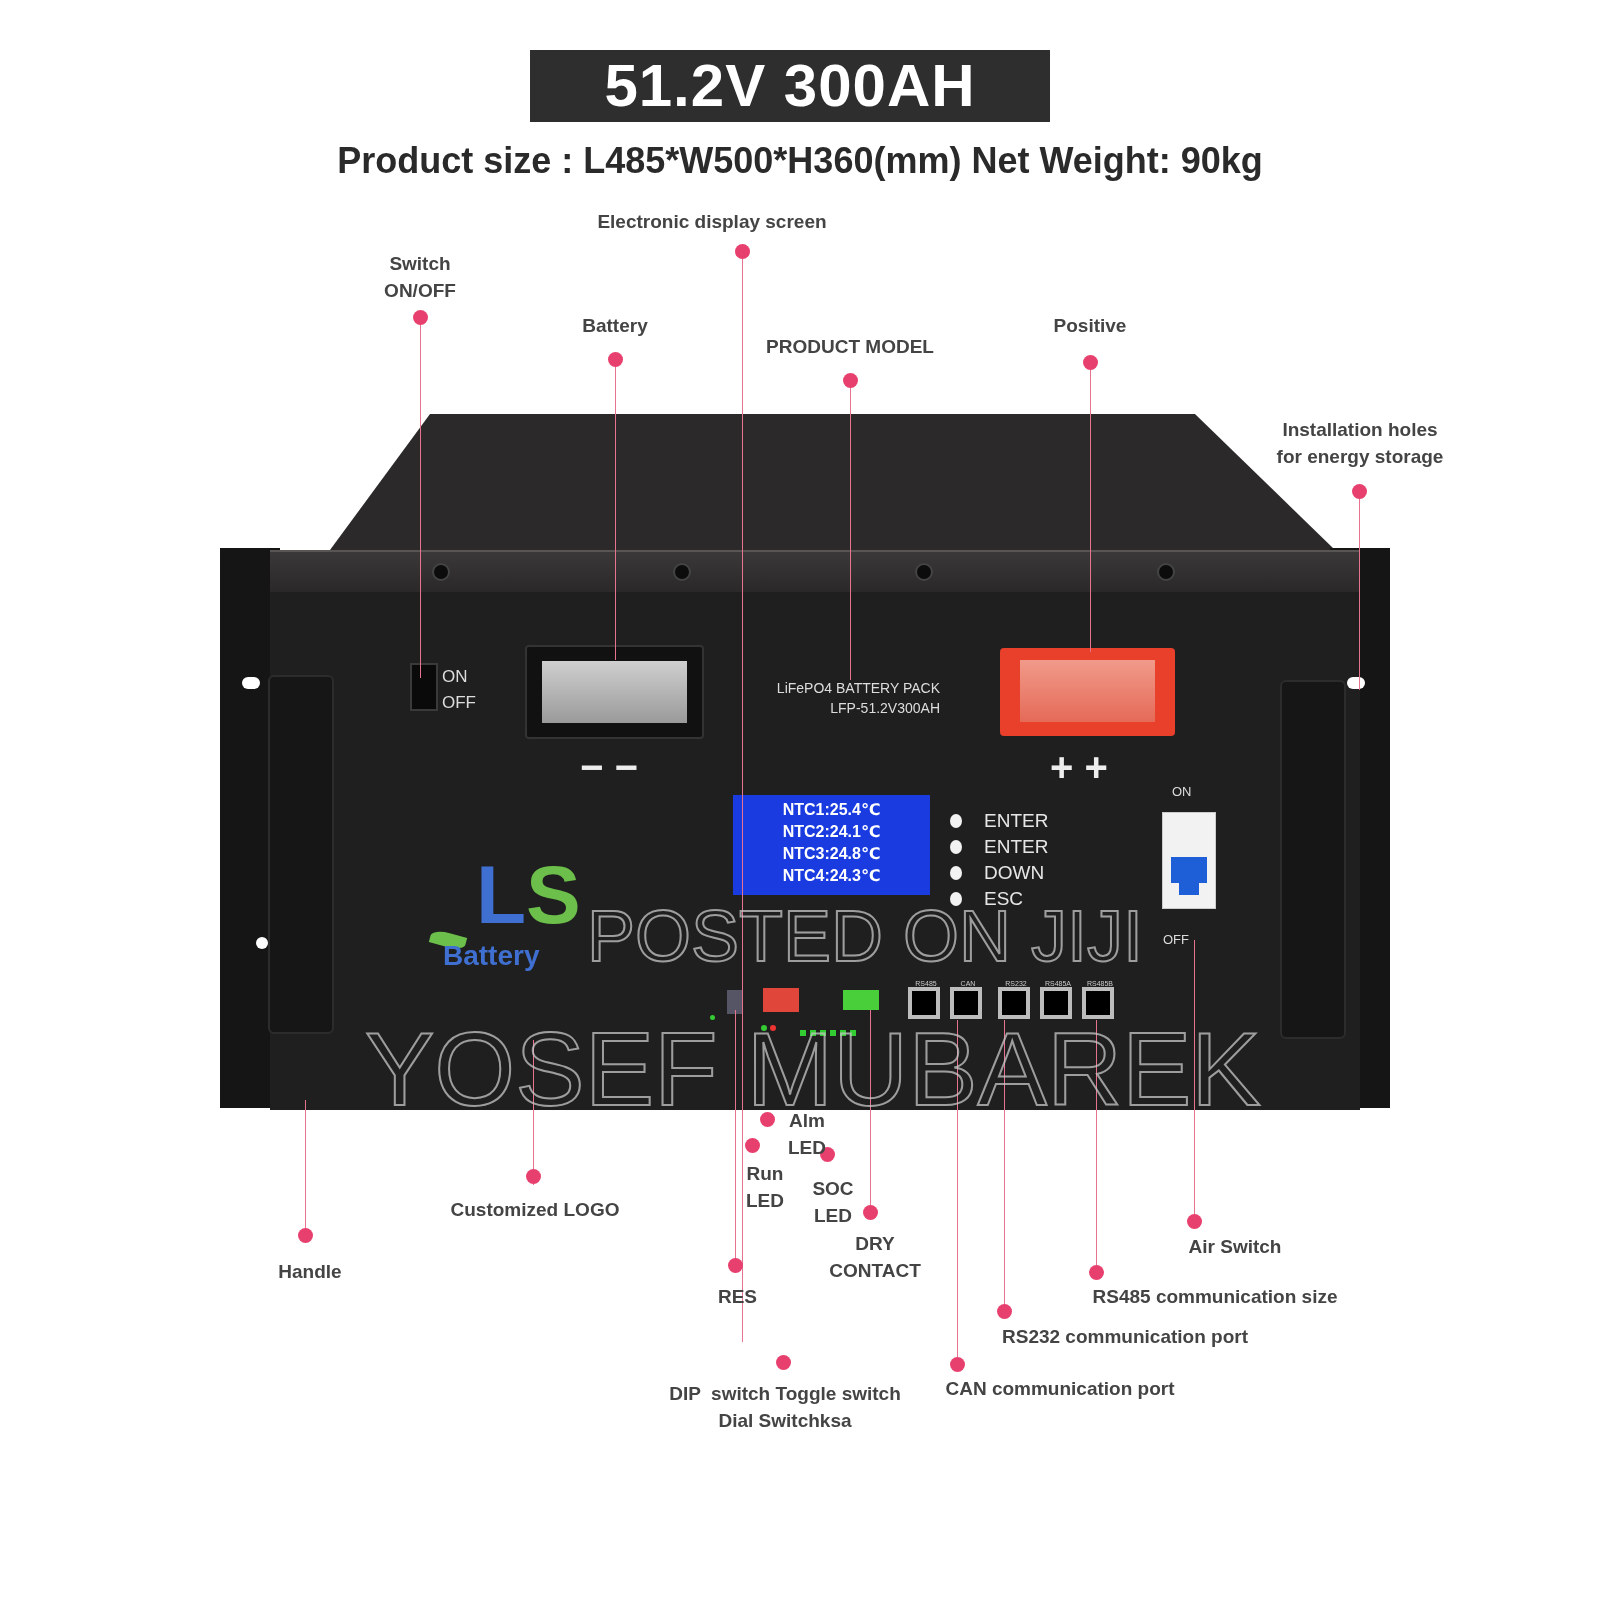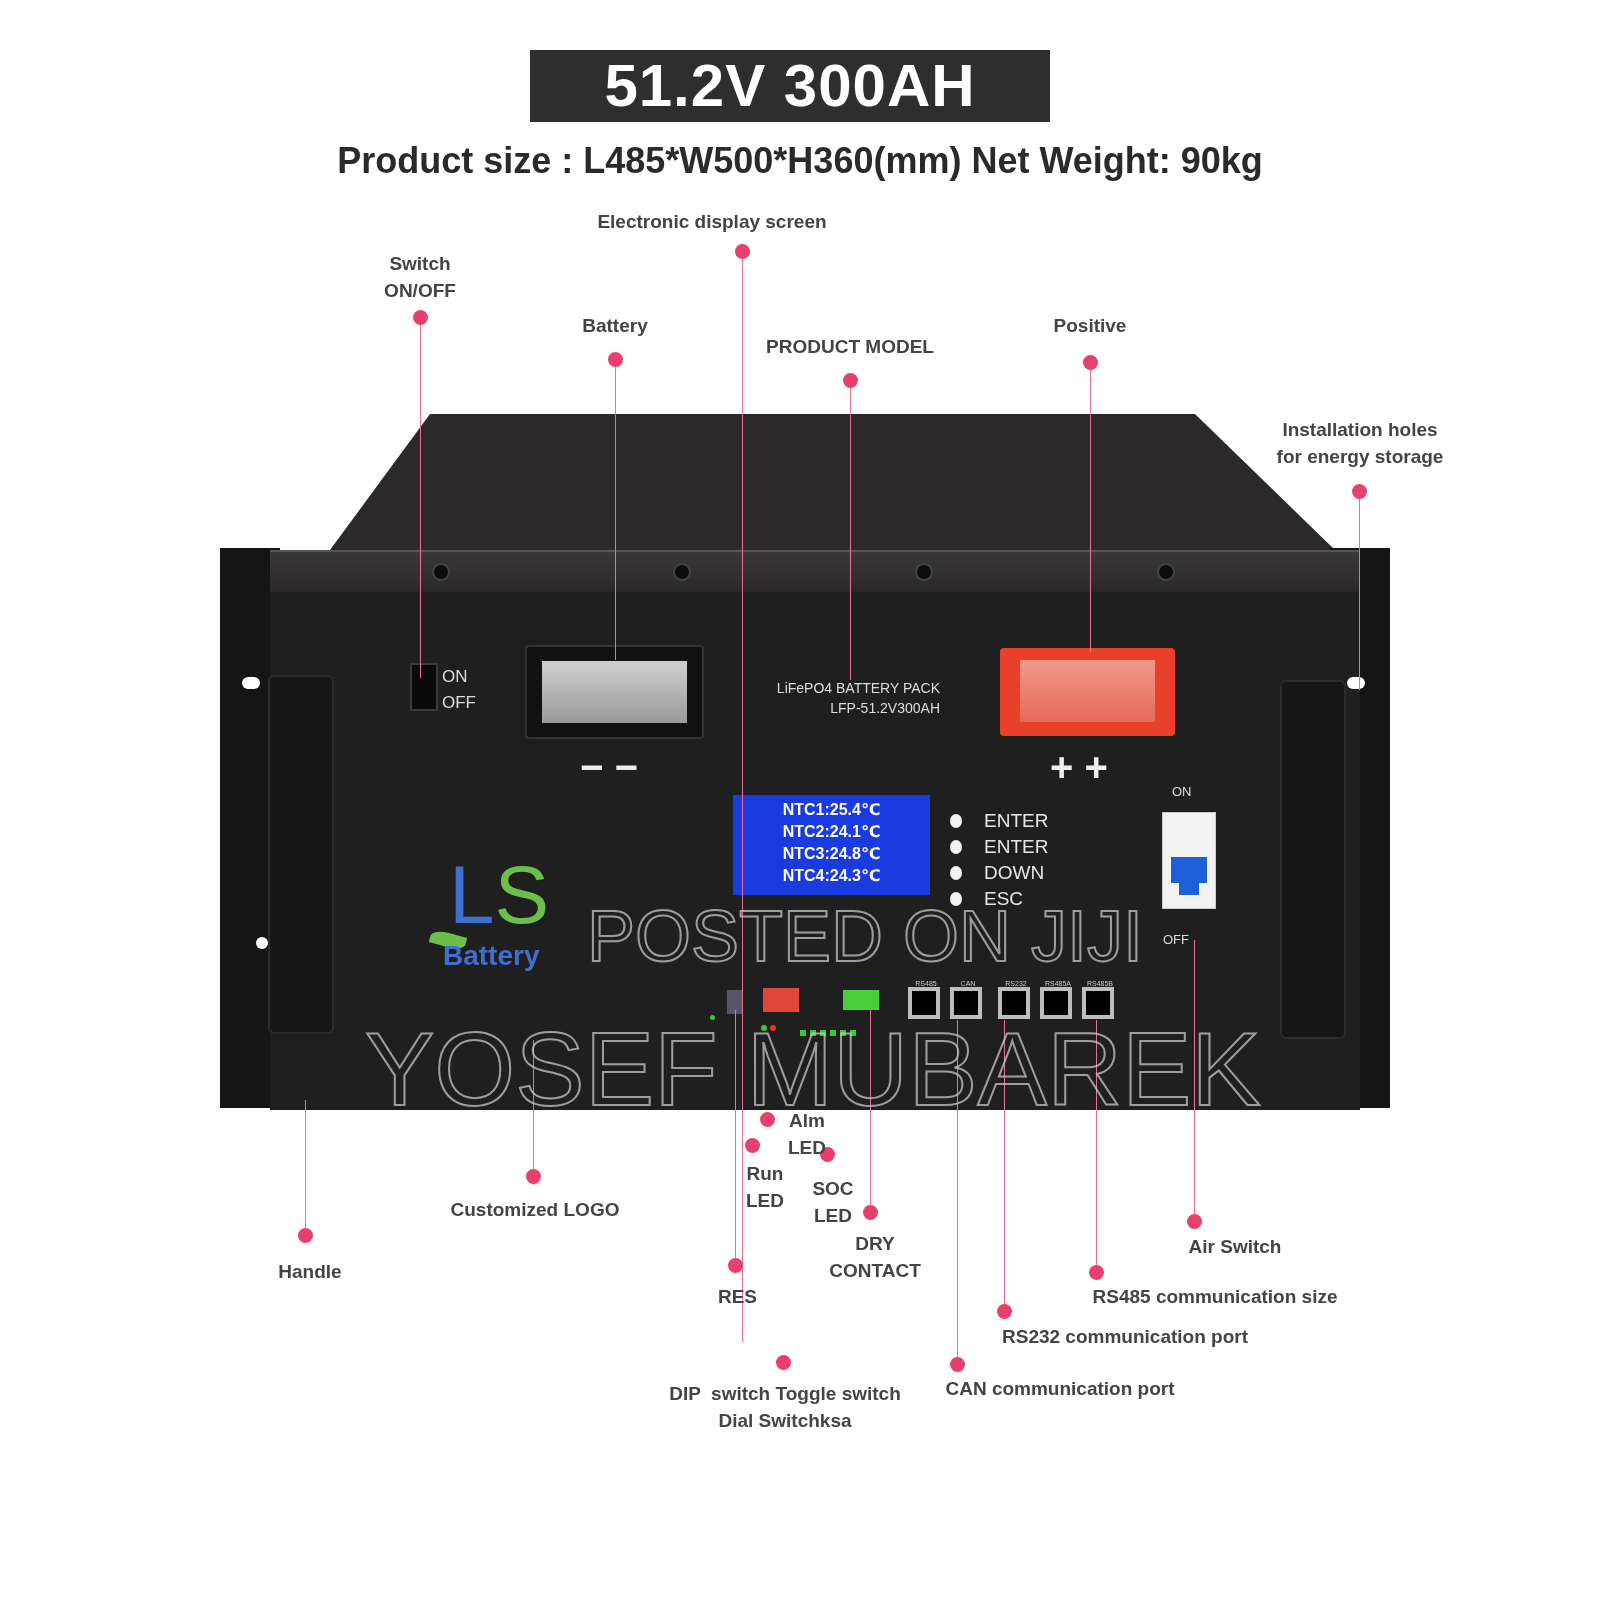--- a/index.html
+++ b/index.html
@@ -98,21 +98,21 @@
     </div>
 </div>
 
 <div class="abs panel-text" style="left:1172px;top:782px;font-size:13px">ON</div>
 <div class="abs" style="left:1162px;top:812px;width:52px;height:95px;background:#f2f2f2;border:1px solid #ccc">
   <div style="position:absolute;left:8px;top:44px;width:36px;height:26px;background:#1e5fd8"></div>
   <div style="position:absolute;left:16px;top:68px;width:20px;height:14px;background:#1e5fd8"></div>
 </div>
 <div class="abs panel-text" style="left:1163px;top:930px;font-size:13px">OFF</div>
 
-<div class="abs" style="left:449px;top:855px;font-size:82px;font-weight:normal;line-height:80px">
+<div class="abs" style="left:476px;top:855px;font-size:82px;font-weight:bold;line-height:80px">
   <span style="color:#3f6fd0">L</span><span style="color:#6bbf4a">S</span>
 </div>
 <div class="abs" style="left:430px;top:933px;width:36px;height:14px;background:#6bbf4a;border-radius:50% 0;transform:rotate(15deg)"></div>
 <div class="abs" style="left:443px;top:940px;font-size:28px;font-weight:bold;color:#3f6fd0">Battery</div>
 
 <div class="abs" style="left:710px;top:1015px;width:5px;height:5px;background:#3c3;border-radius:50%"></div>
 <div class="abs" style="left:727px;top:990px;width:16px;height:24px;background:#556"></div>
 <div class="abs" style="left:763px;top:988px;width:36px;height:24px;background:#e0463a"></div>
 <div class="abs" style="left:761px;top:1025px;width:6px;height:6px;background:#3c3;border-radius:50%"></div>
 <div class="abs" style="left:770px;top:1025px;width:6px;height:6px;background:#e33;border-radius:50%"></div>

